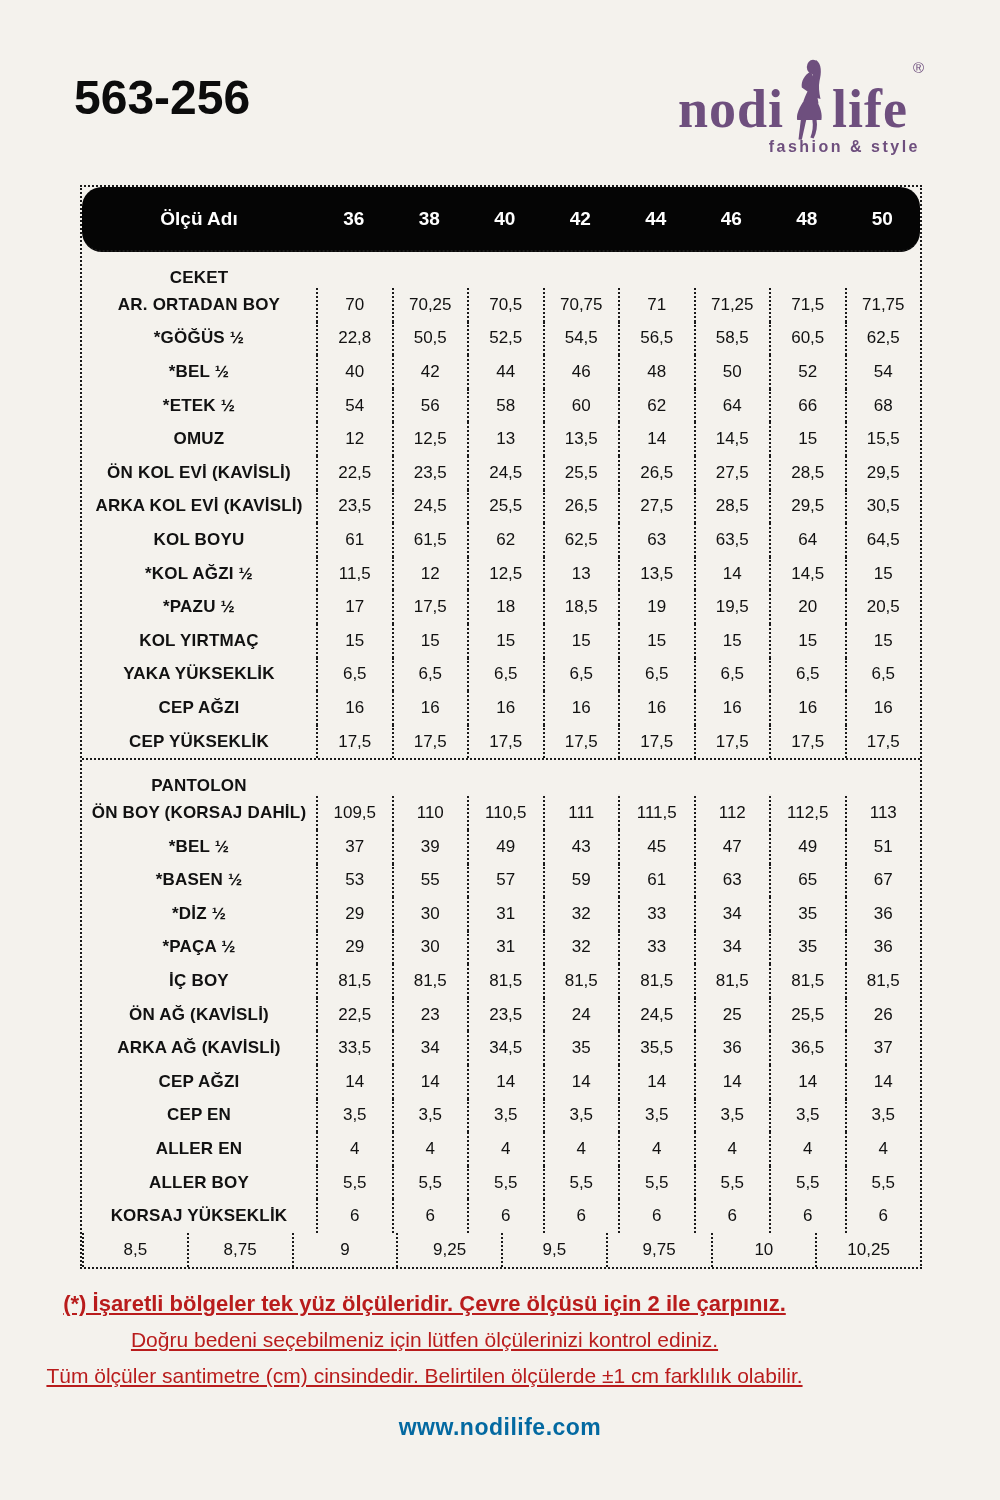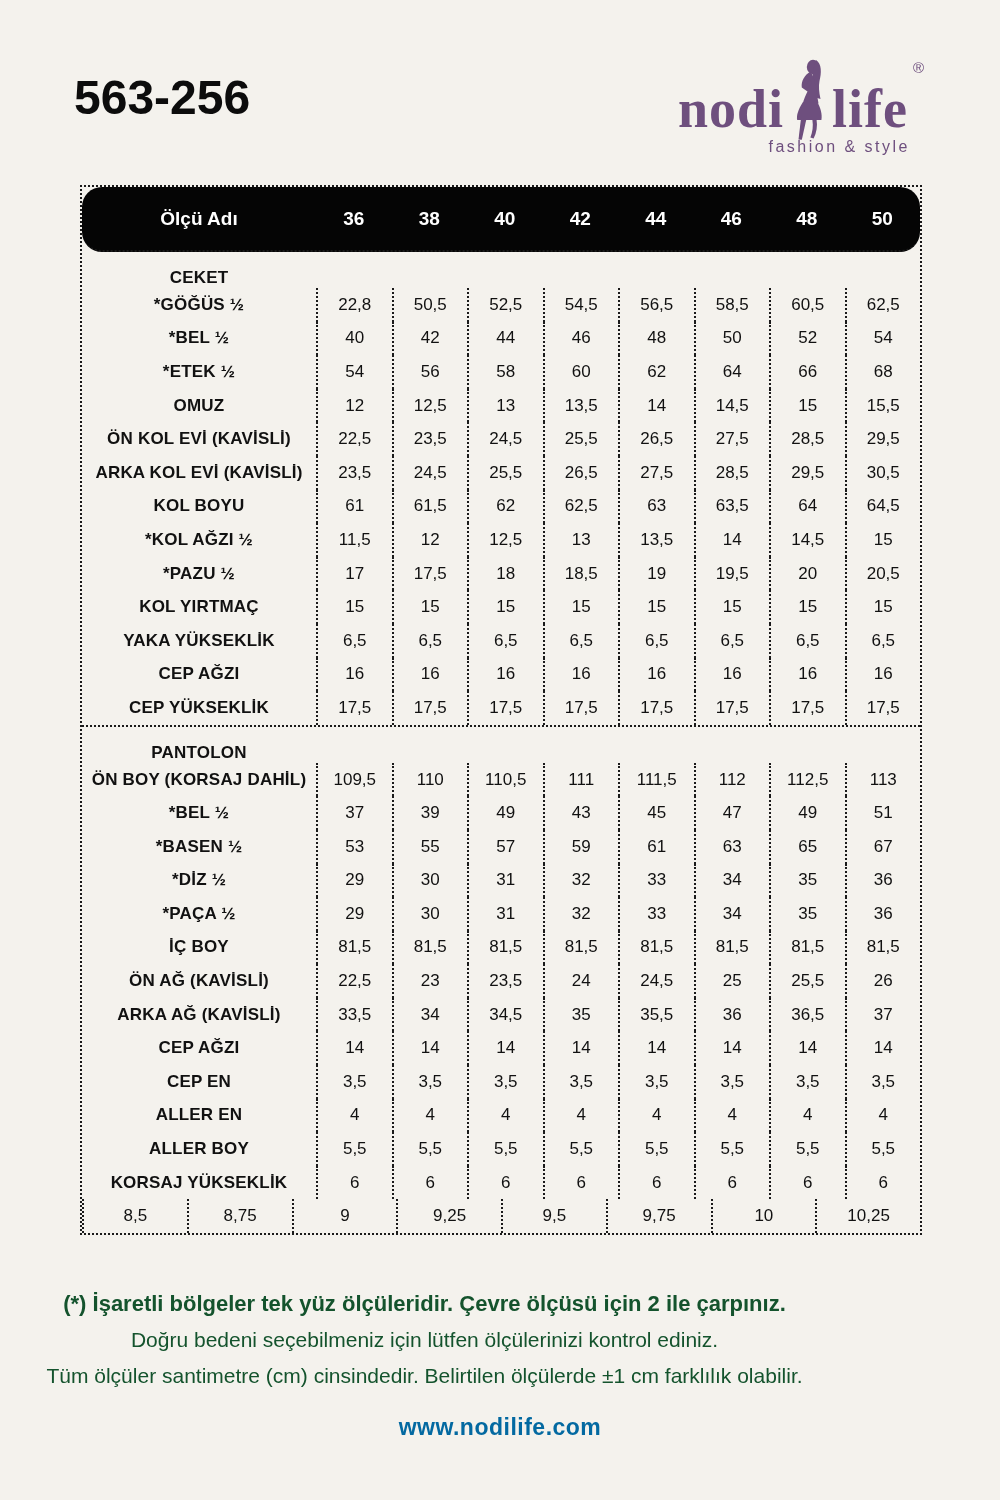--- a/index.html
+++ b/index.html
@@ -50,22 +50,22 @@
     font-weight: 400;
     align-self: flex-start;
     margin-top: 2px;
     margin-left: 3px;
     font-family: "Liberation Sans", sans-serif;
   }
   .logo-tagline {
     font-size: 16px;
     letter-spacing: 2.5px;
     margin-top: 2px;
-    margin-right: 14px;
-    font-weight: 400;
+    margin-right: 4px;
+    font-weight: 700;
   }
 
   
   .size-table {
     position: absolute;
     left: 80px;
     top: 185px;
     width: 842px;
     border: 2px dotted #1a1a1a;
     background: transparent;
@@ -100,21 +100,22 @@
 
   
   .notes {
     position: absolute;
     top: 1286px;
     left: 0;
     width: 849px;
     text-align: center;
     line-height: 36px;
     font-size: 21px;
-    color: #14532d;
+    color: #b91c1c;
+    text-decoration: underline;
   }
   .notes .note-bold { font-weight: 700; font-size: 22px; }
 
   .website {
     position: absolute;
     top: 1414px;
     left: 0;
     width: 1000px;
     text-align: center;
     font-size: 23px;
@@ -169,20 +170,31 @@
           <div class="cell value-cell"></div>
           <div class="cell value-cell"></div>
           <div class="cell value-cell"></div>
           <div class="cell value-cell"></div>
           <div class="cell value-cell"></div>
           <div class="cell value-cell"></div>
           <div class="cell value-cell"></div>
           <div class="cell value-cell"></div>
         </div>
         <div class="row">
+          <div class="cell label-cell">AR. ORTADAN BOY</div>
+          <div class="cell value-cell">70</div>
+          <div class="cell value-cell">70,25</div>
+          <div class="cell value-cell">70,5</div>
+          <div class="cell value-cell">70,75</div>
+          <div class="cell value-cell">71</div>
+          <div class="cell value-cell">71,25</div>
+          <div class="cell value-cell">71,5</div>
+          <div class="cell value-cell">71,75</div>
+        </div>
+        <div class="row">
           <div class="cell label-cell">*GÖĞÜS ½</div>
           <div class="cell value-cell">22,8</div>
           <div class="cell value-cell">50,5</div>
           <div class="cell value-cell">52,5</div>
           <div class="cell value-cell">54,5</div>
           <div class="cell value-cell">56,5</div>
           <div class="cell value-cell">58,5</div>
           <div class="cell value-cell">60,5</div>
           <div class="cell value-cell">62,5</div>
         </div>

